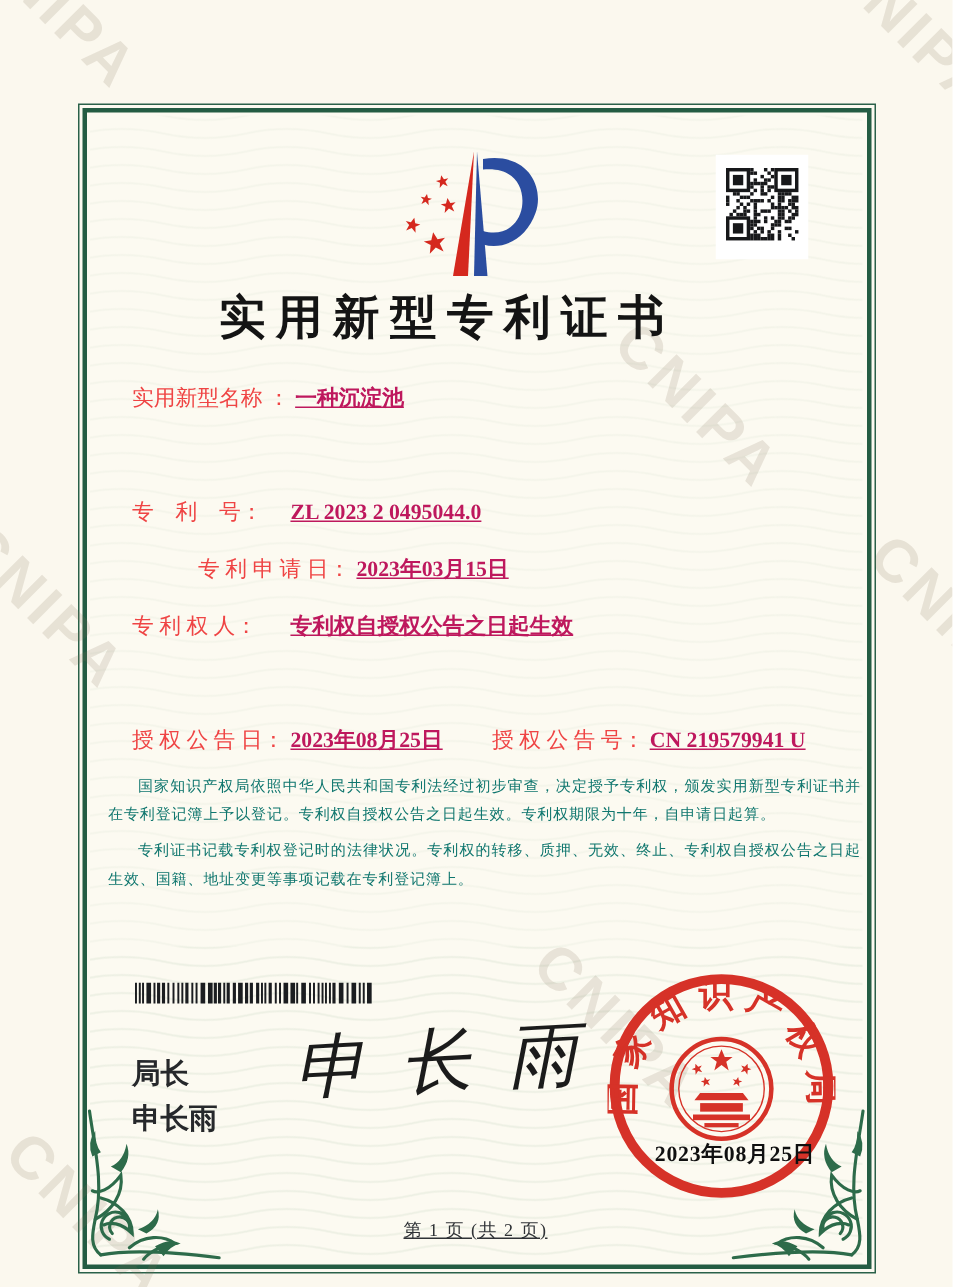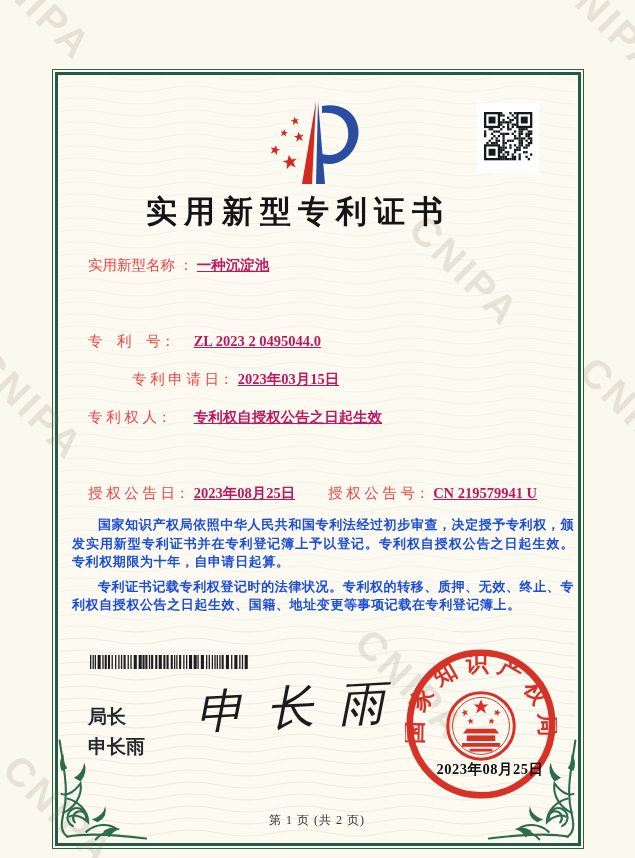--- a/index.html
+++ b/index.html
@@ -40,43 +40,43 @@
   }
   
   .row{position:absolute; left:88px; font-size:14.5px; z-index:2; white-space:nowrap;}
   .row .lab{display:inline-block; min-width:102px; color:#ef4444;}
   .row .val{font-weight:600; color:#be185d;text-decoration:underline;}
   .row .pair2{position:absolute; left:227px; top:0; white-space:nowrap;margin-left:13px;}
   .row .pair2 .lab{min-width:97px;}
   
   .paras{position:absolute; left:72px; top:516px; width:502px; z-index:2;}
   .paras p{
-    margin:0 0 6px 0; font-size:13px; line-height:18.5px;
-    text-indent:2em; text-align:justify; color:#1d4ed8; letter-spacing:.6px;font-weight:bold;
+    margin:0 0 6px 0; font-size:10px; line-height:18.5px;
+    text-indent:2em; text-align:justify; color:#0f766e; letter-spacing:.6px;
   }
   
   .barcode{position:absolute; left:90px; top:655px; z-index:2;}
   .signer{
     position:absolute; left:88px; top:702px; z-index:2;
     font-family:"Liberation Sans","DejaVu Sans",sans-serif;
     font-size:19px; font-weight:600; color:#26282b; line-height:30px;
   }
   .signature{
     position:absolute; left:196px; top:676px; z-index:3;
     font-size:47px; letter-spacing:24px; color:#1b1b1b;
     font-style:italic; transform:rotate(-3deg); white-space:nowrap;
   }
   .seal{position:absolute; left:405px; top:648px; width:152px; height:152px; z-index:4; opacity:.95;}
   .seal-date{
     position:absolute; left:424px; top:760px; width:132px; text-align:center; z-index:5;
     font-size:14.5px; font-weight:bold; color:#101010; letter-spacing:.5px;
   }
   .footer{
     position:absolute; left:52px; top:812px; width:530px; text-align:center;
-    font-size:12px; color:#2f3236; z-index:2; letter-spacing:1px;
+    font-size:12px; color:#2f3236; z-index:2; letter-spacing:1px;text-decoration:underline;
   }
 </style>
 </head>
 <body>
 
 <div class="page">
 
   <span class="wm" style="left:-32px; top:-18px;">CNIPA</span>
   <span class="wm" style="left:540px; top:-2px;">CNIPA</span>
   <span class="wm" style="left:396px; top:248px;">CNIPA</span>

